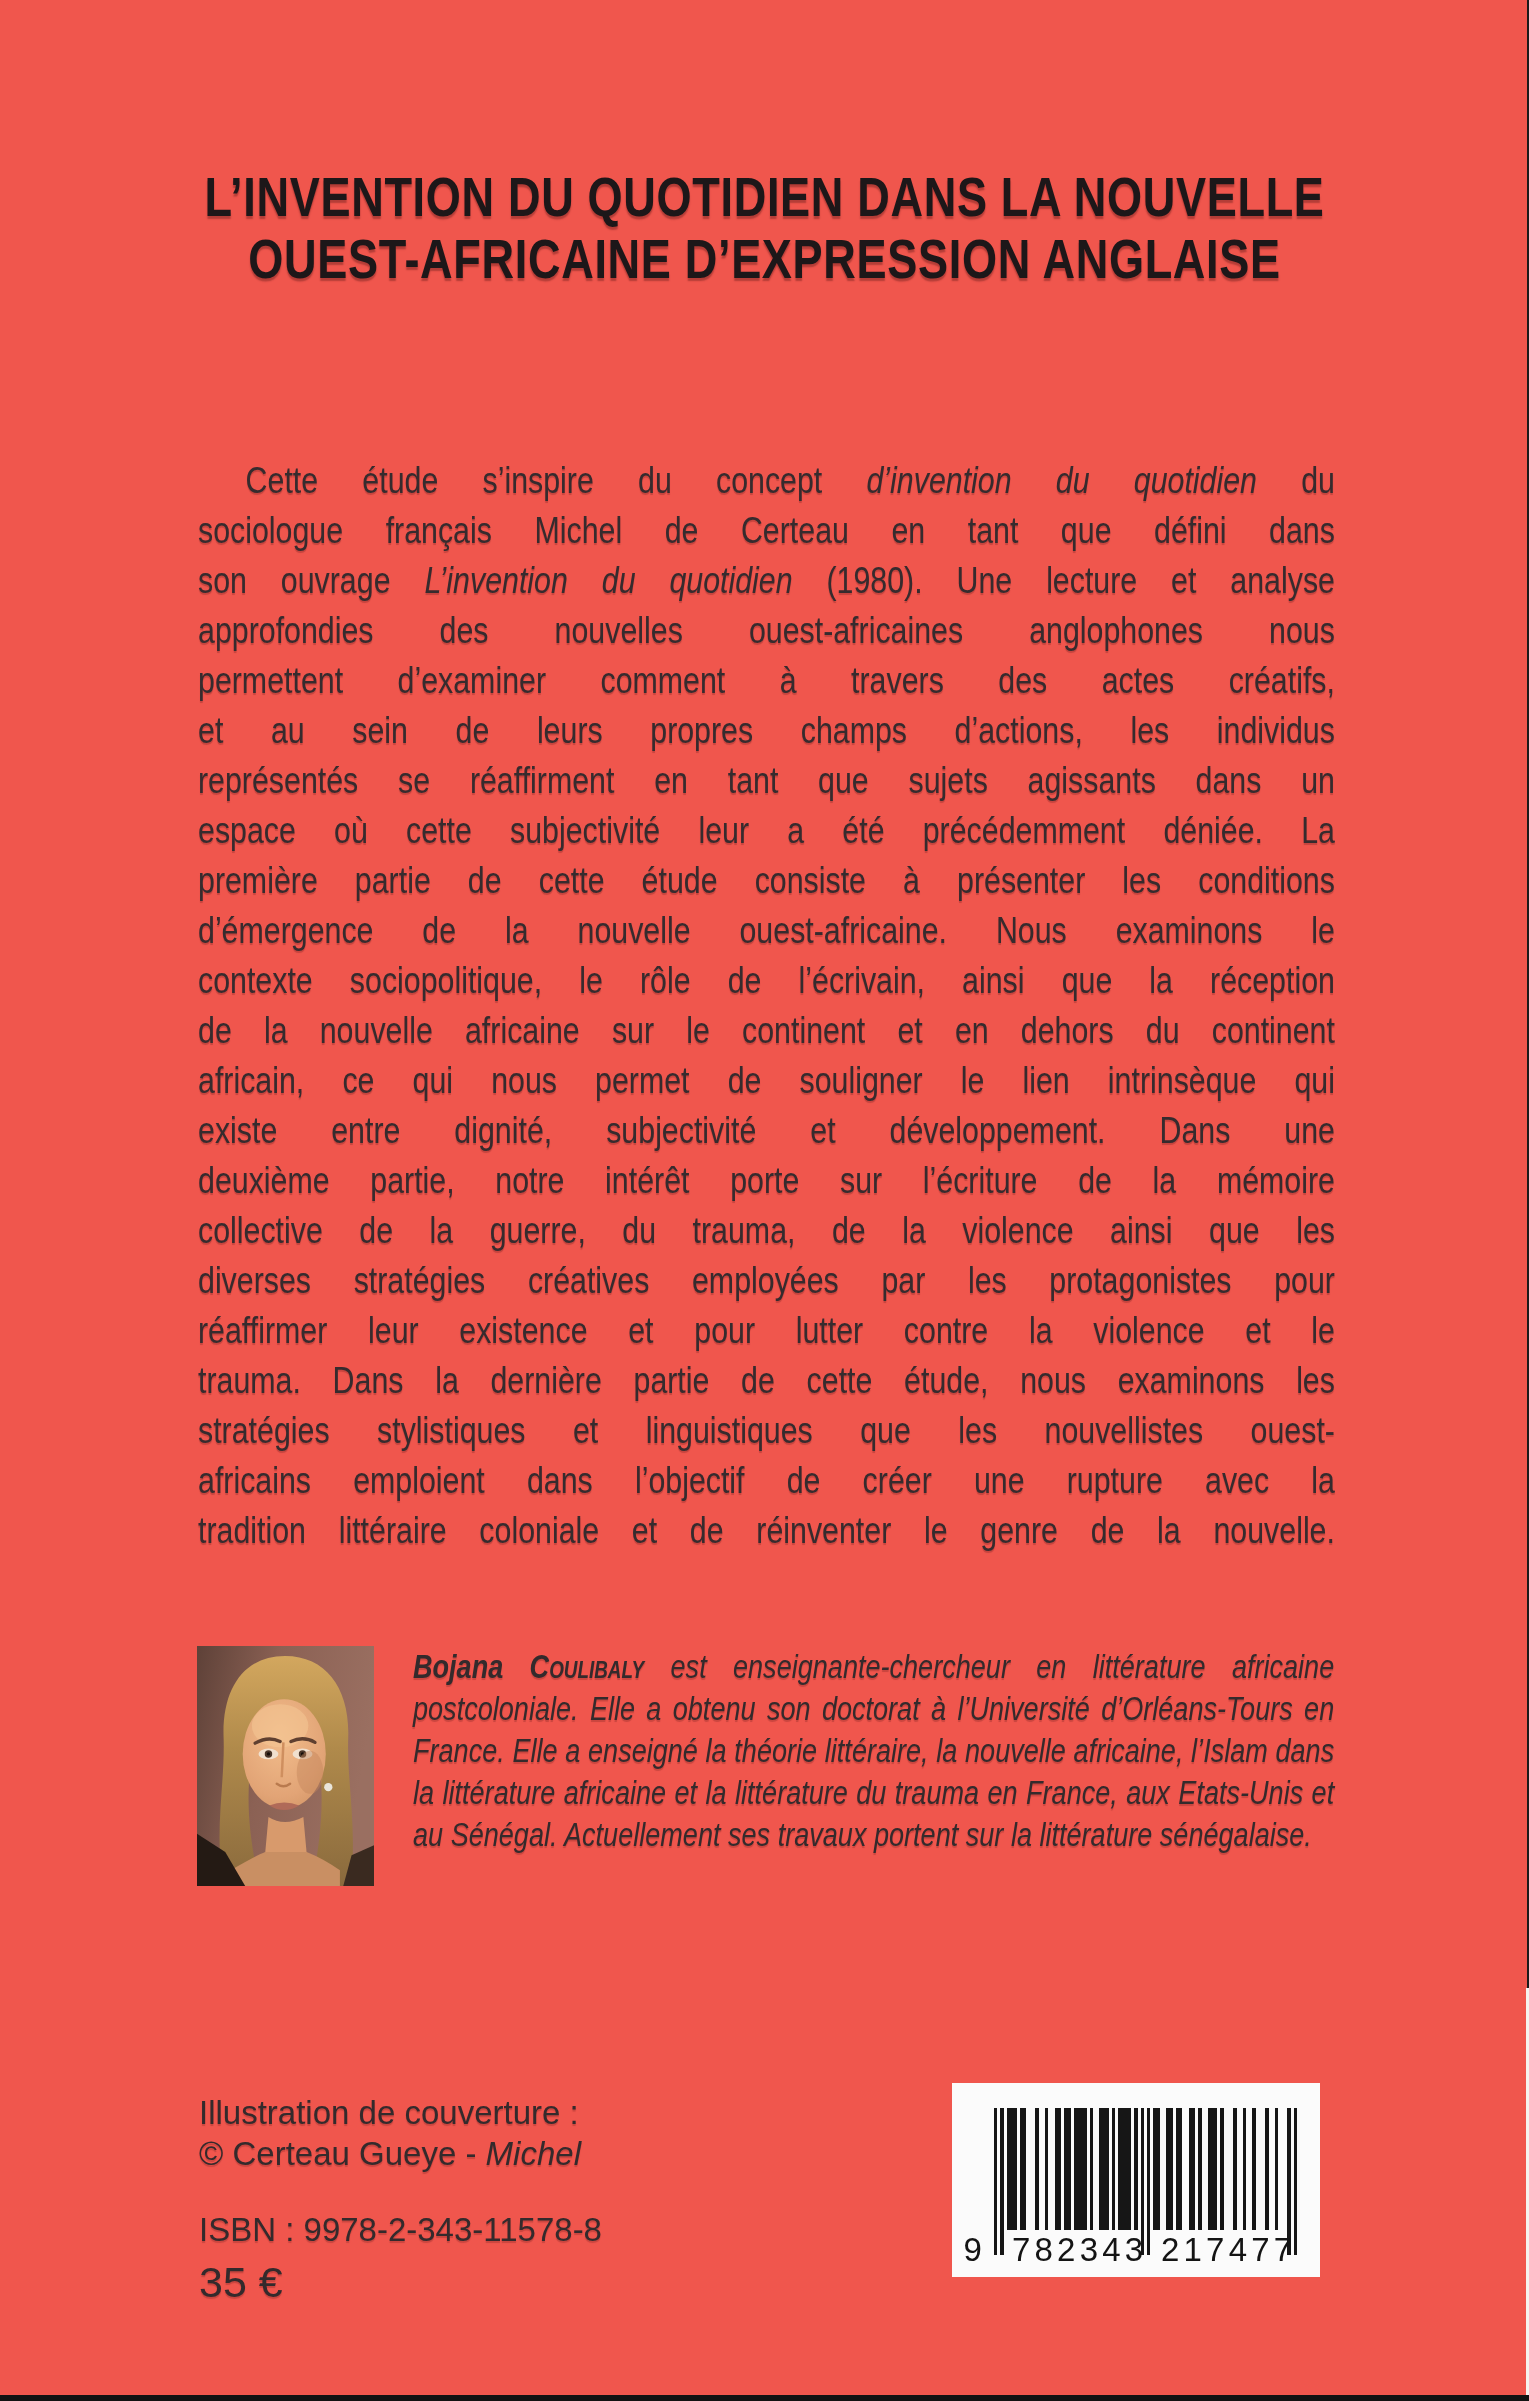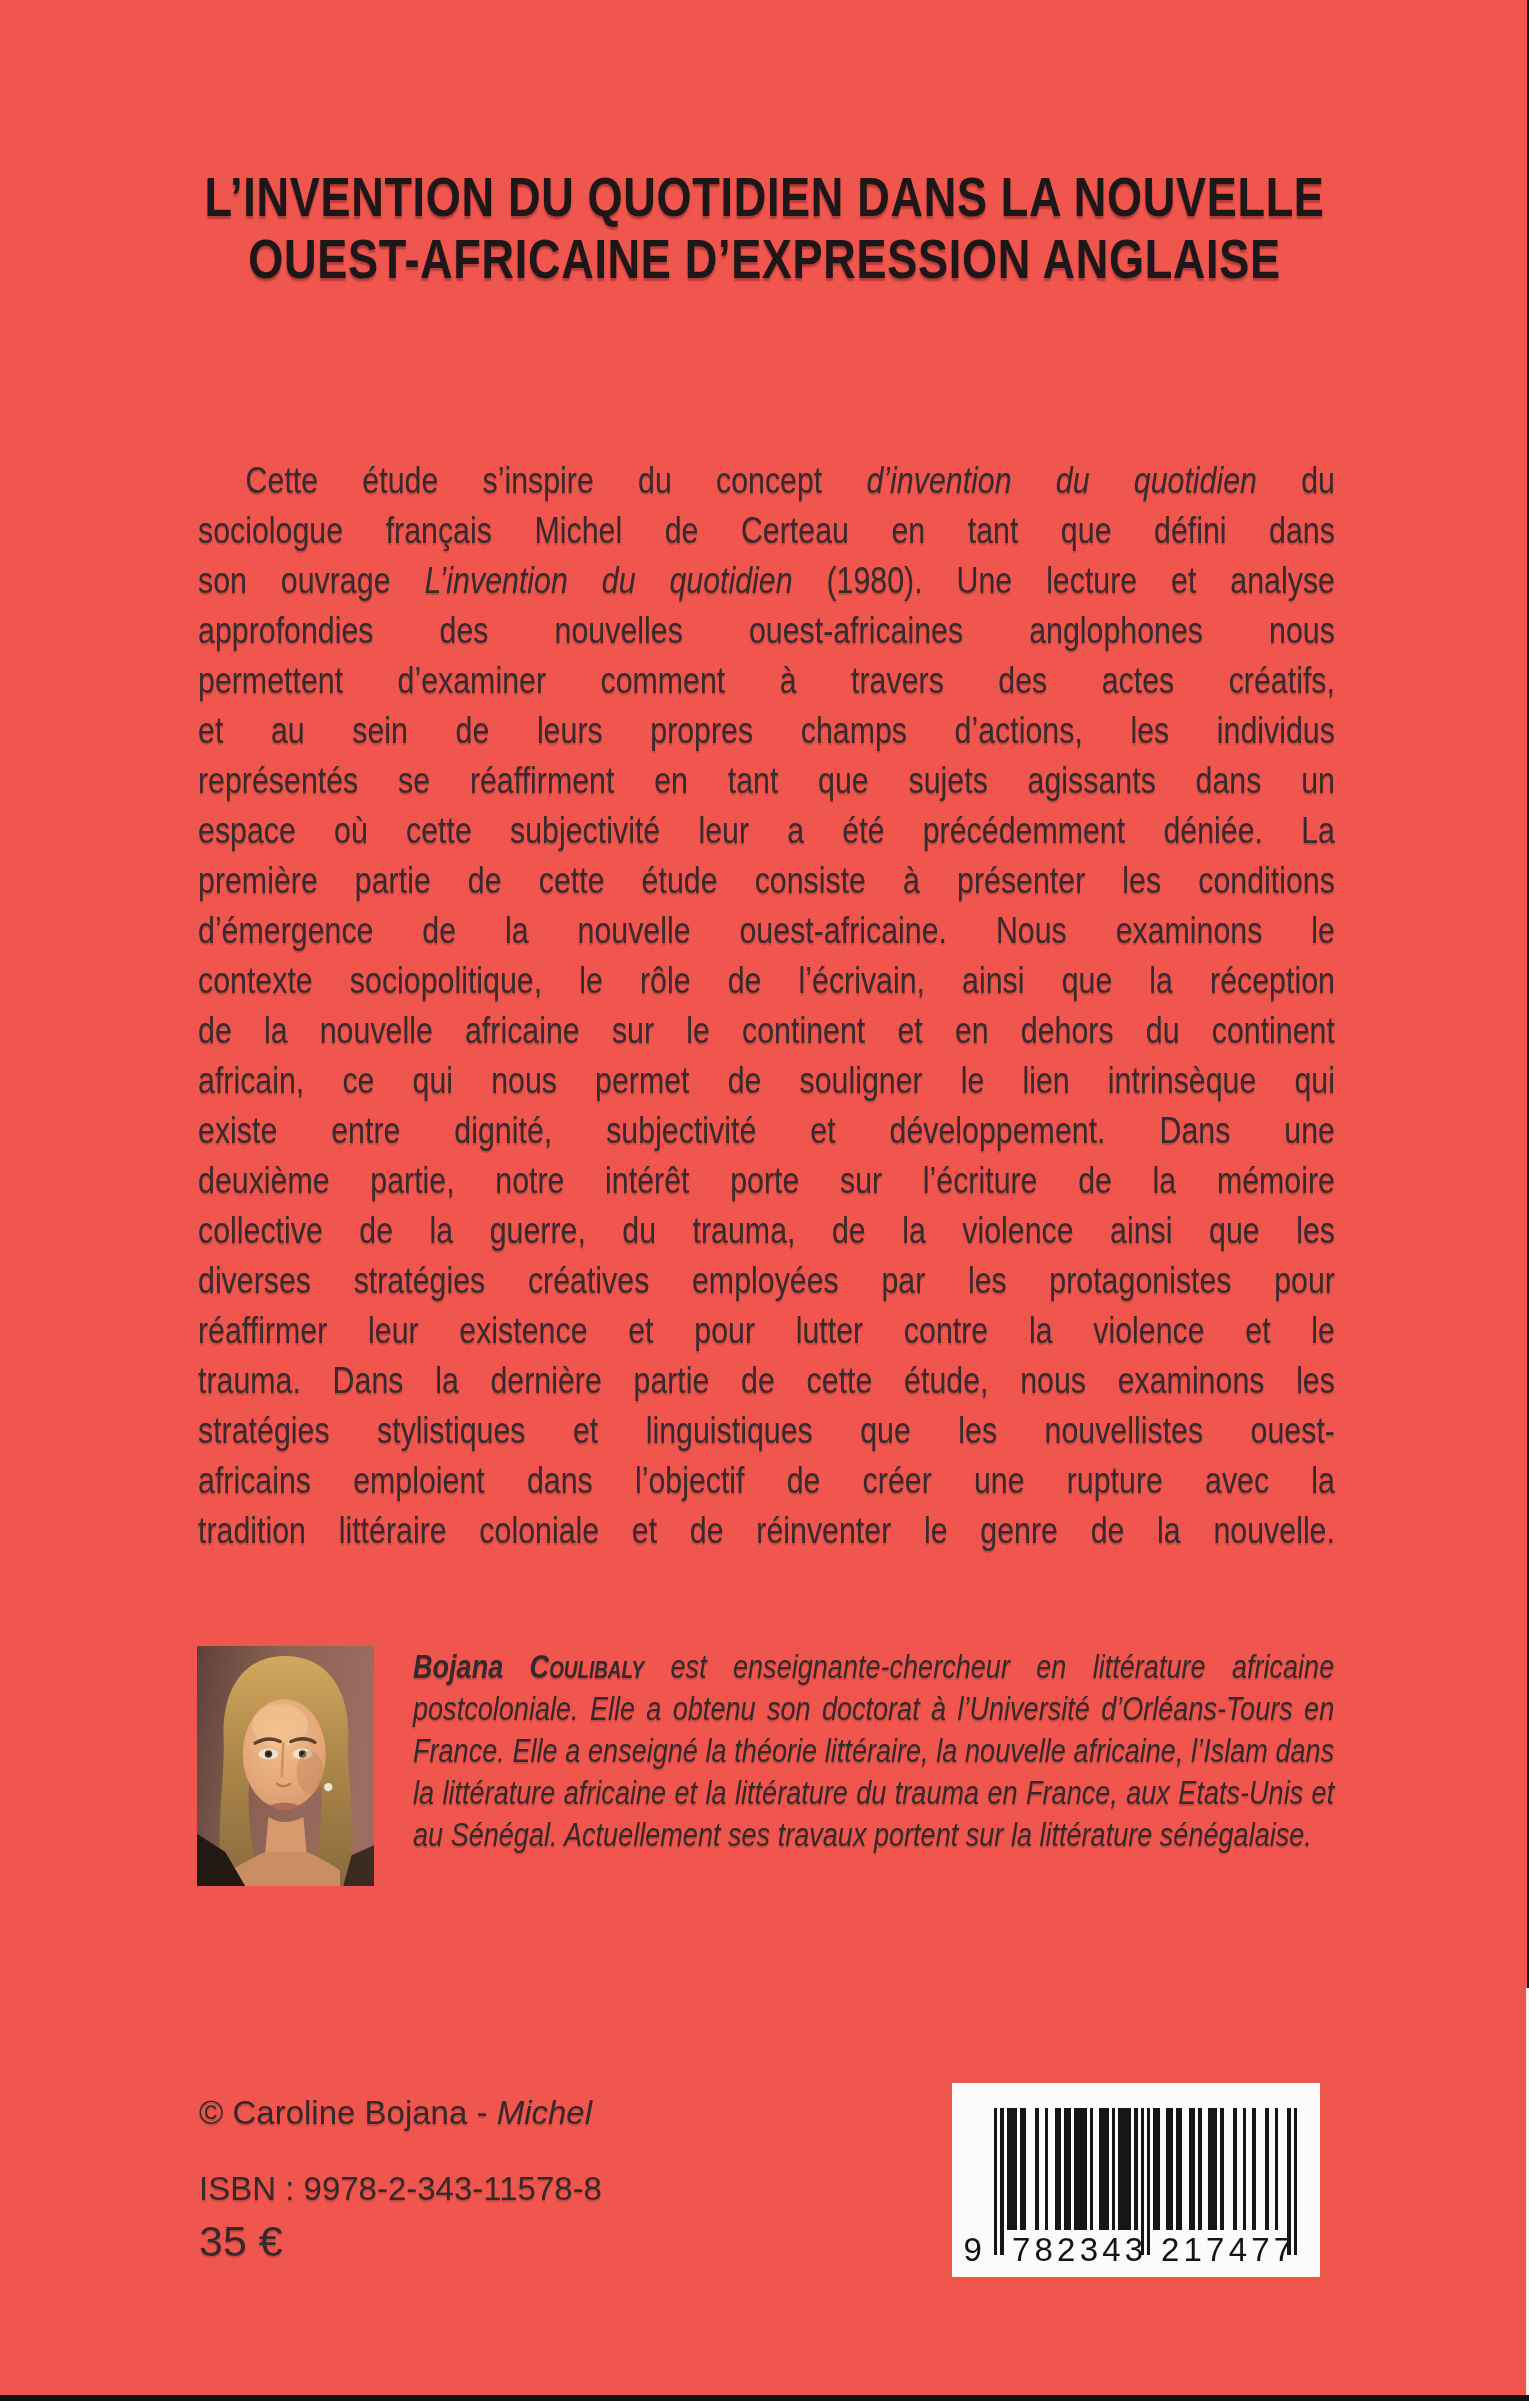--- a/index.html
+++ b/index.html
@@ -167,21 +167,22 @@
       <path d="M40,289 L44,268 Q72,252 82,248 L132,248 Q152,256 172,270 L172,289 Z" fill="#c98f63"></path>
       <path d="M0,226 L34,248 L58,289 L0,289 Z" fill="#241a14"></path>
       <path d="M213,240 L186,252 L176,289 L213,289 Z" fill="#3a2a20"></path>
       <circle cx="158" cy="170" r="5" fill="#e9e5da"></circle>
     </svg>
   </div>
 
   <p class="bio-text"><span class="bio-name"><span>Bojana</span> <span class="sc">Coulibaly</span></span> <span>est enseignante-chercheur en littérature africaine postcoloniale. Elle a obtenu son doctorat à l’Université d’Orléans-Tours en France. Elle a enseigné la théorie littéraire, la nouvelle africaine, l’Islam dans la littérature africaine et la littérature du trauma en France, aux Etats-Unis et au Sénégal. Actuellement ses travaux portent sur la littérature sénégalaise.</span></p>
 
   <section class="credits">
-    <div><span>© Caroline Bojana - </span><i>Michel</i></div>
+    <div>Illustration de couverture :</div>
+    <div><span>© Certeau Gueye - </span><i>Michel</i></div>
     <div class="isbn">ISBN : 9978-2-343-11578-8</div>
     <div class="price">35 €</div>
   </section>
 
   <div class="barcode-box">
     <svg id="barcode-bars" class="barcode-bars" viewBox="0 0 365 177" preserveAspectRatio="none" shape-rendering="crispEdges">
         <rect x="0.00" y="0" width="4.09" height="177"></rect>
         <rect x="7.68" y="0" width="4.09" height="177"></rect>
         <rect x="15.37" y="0" width="4.09" height="147"></rect>
         <rect x="19.21" y="0" width="4.09" height="147"></rect>

